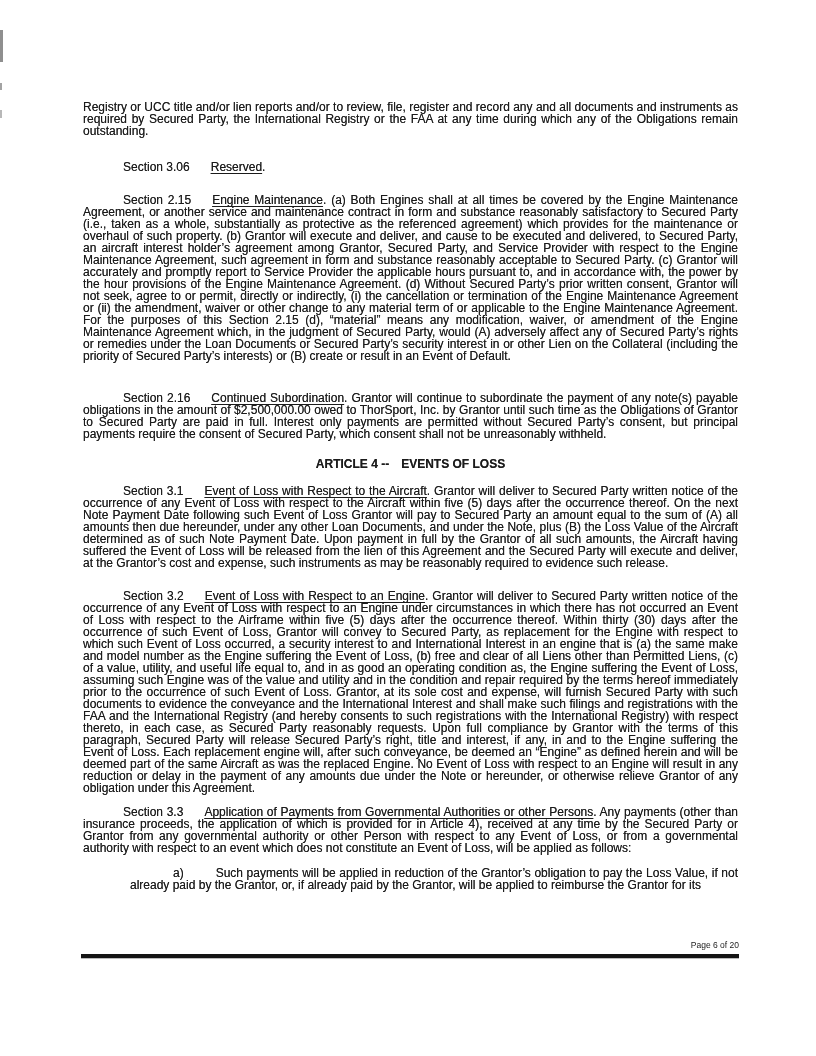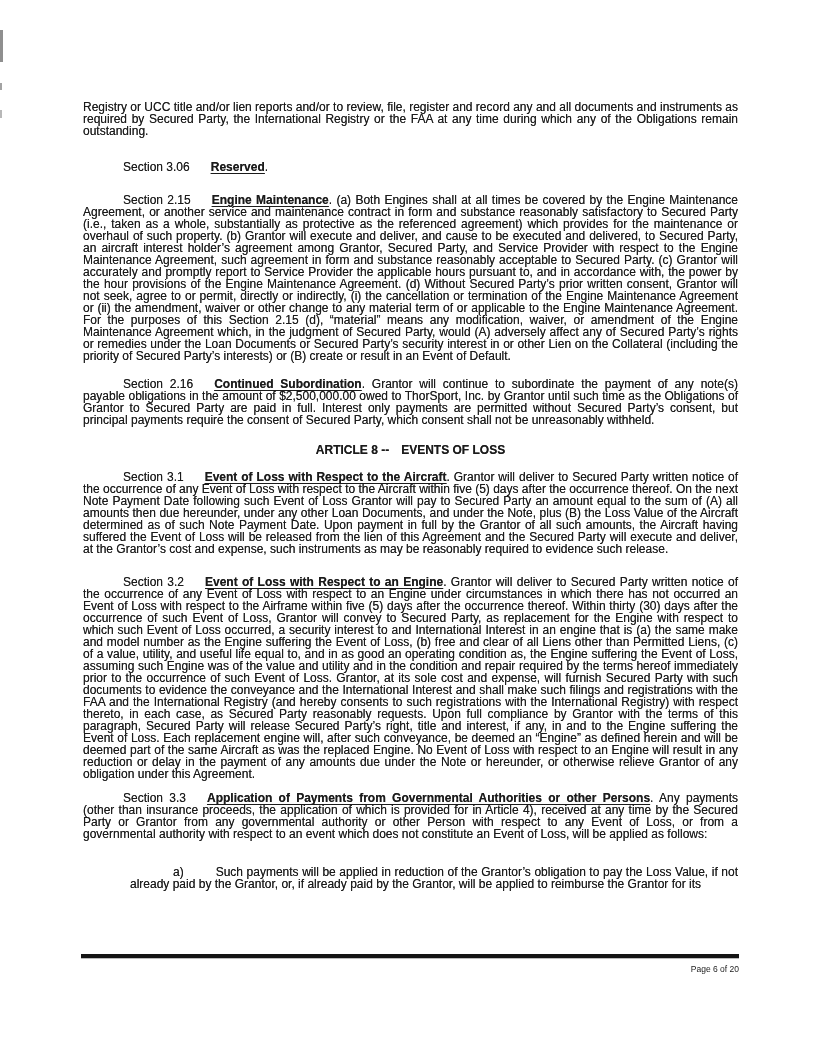--- a/index.html
+++ b/index.html
@@ -17,55 +17,55 @@
     width: 655px;
     font-size: 12px;
     line-height: 12px;
     text-shadow: 0 0 0.5px rgba(25,25,25,0.75);
   }
   .para {
     margin: 0;
     text-align: justify;
   }
   .section { text-indent: 40px; }
-  .sec-title { text-decoration: underline; text-underline-offset: 1.5px; font-weight: bold; }
+  .sec-title { text-decoration: underline; text-underline-offset: 1.5px; }
   .tab   { display: inline-block; width: 21px; }
   .tab-sm{ display: inline-block; width: 12px; }
   .tab-sub{ display: inline-block; width: 32px; }
 
   .m-2-14 { margin-top: 24px; }
   .m-2-15 { margin-top: 21px; }
-  .m-2-16 { margin-top: 16px; }
+  .m-2-16 { margin-top: 30px; }
   .m-3-1  { }
   .m-3-2  { margin-top: 21px; }
   .m-3-3  { margin-top: 12px; }
 
   .article-heading {
     margin: 18px 0 15px 0;
     text-align: center;
     text-indent: 0;
     font-weight: bold;
   }
   .subitem {
-    margin-top: 26px;
+    margin-top: 13px;
     margin-left: 47px;
     text-indent: 43px;
     text-align: justify;
   }
 
   .footer-bar {
     position: absolute;
     left: 81px; top: 954px;
     width: 658px; height: 4px;
     background: #141414;
     box-shadow: 0 1px 0 rgba(60,60,60,0.35);
   }
   .footer-page {
     position: absolute;
-    top: 964px; right: 77px;
+    top: 940px; right: 77px;
     font-size: 8.5px;
     color: #222;
   }
 
   .artifact { position: absolute; left: 0; }
   .artifact-1 { top: 30px;  width: 3px; height: 32px; background: #8f8f8f; }
   .artifact-2 { top: 83px;  width: 2px; height: 7px;  background: #a3a3a3; }
   .artifact-3 { top: 110px; width: 2px; height: 8px;  background: #b8b8b8; }
 </style>
 </head>
@@ -80,21 +80,21 @@
   <div class="content">
 
     <p class="para">Registry or UCC title and/or lien reports and/or to review, file, register and record any and all documents and instruments as required by Secured Party, the International Registry or the FAA at any time during which any of the Obligations remain outstanding.</p>
 
     <p class="para section m-2-14"><span class="sec-label">Section 3.06</span><span class="tab"></span><span class="sec-title">Reserved</span><span class="sec-suffix">.</span></p>
 
     <p class="para section m-2-15"><span class="sec-label">Section 2.15</span><span class="tab"></span><span class="sec-title">Engine Maintenance</span><span class="sec-suffix">. </span><span class="sec-body">(a) Both Engines shall at all times be covered by the Engine Maintenance Agreement, or another service and maintenance contract in form and substance reasonably satisfactory to Secured Party (i.e., taken as a whole, substantially as protective as the referenced agreement) which provides for the maintenance or overhaul of such property.  (b) Grantor will execute and deliver, and cause to be executed and delivered, to Secured Party, an aircraft interest holder’s agreement among Grantor, Secured Party, and Service Provider with respect to the Engine Maintenance Agreement, such agreement in form and substance reasonably acceptable to Secured Party.  (c) Grantor will accurately and promptly report to Service Provider the applicable hours pursuant to, and in accordance with, the power by the hour provisions of the Engine Maintenance Agreement.  (d)  Without Secured Party’s prior written consent, Grantor will not seek, agree to or permit, directly or indirectly, (i) the cancellation or termination of the Engine Maintenance Agreement or (ii) the amendment, waiver or other change to any material term of or applicable to the Engine Maintenance Agreement.  For the purposes of this Section 2.15 (d), “material” means any modification, waiver, or amendment of the Engine Maintenance Agreement which, in the judgment of Secured Party, would (A) adversely affect any of Secured Party’s rights or remedies under the Loan Documents or Secured Party’s security interest in or other Lien on the Collateral (including the priority of Secured Party’s interests) or (B) create or result in an Event of Default.</span></p>
 
     <p class="para section m-2-16"><span class="sec-label">Section 2.16</span><span class="tab"></span><span class="sec-title">Continued Subordination</span><span class="sec-suffix">. </span><span class="sec-body">Grantor will continue to subordinate the payment of any note(s) payable obligations in the amount of $2,500,000.00 owed to ThorSport, Inc. by Grantor until such time as the Obligations of Grantor to Secured Party are paid in full.  Interest only payments are permitted without Secured Party’s consent, but principal payments require the consent of Secured Party, which consent shall not be unreasonably withheld.</span></p>
 
-    <p class="para article-heading"><span>ARTICLE 8 --</span><span class="tab-sm"></span><span>EVENTS OF LOSS</span></p>
+    <p class="para article-heading"><span>ARTICLE 4 --</span><span class="tab-sm"></span><span>EVENTS OF LOSS</span></p>
 
     <p class="para section m-3-1"><span class="sec-label">Section 3.1</span><span class="tab"></span><span class="sec-title">Event of Loss with Respect to the Aircraft</span><span class="sec-suffix">. </span><span class="sec-body">Grantor will deliver to Secured Party written notice of the occurrence of any Event of Loss with respect to the Aircraft within five (5) days after the occurrence thereof. On the next Note Payment Date following such Event of Loss Grantor will pay to Secured Party an amount equal to the sum of (A) all amounts then due hereunder, under any other Loan Documents, and under the Note, plus (B) the Loss Value of the Aircraft determined as of such Note Payment Date. Upon payment in full by the Grantor of all such amounts, the Aircraft having suffered the Event of Loss will be released from the lien of this Agreement and the Secured Party will execute and deliver, at the Grantor’s cost and expense, such instruments as may be reasonably required to evidence such release.</span></p>
 
     <p class="para section m-3-2"><span class="sec-label">Section 3.2</span><span class="tab"></span><span class="sec-title">Event of Loss with Respect to an Engine</span><span class="sec-suffix">. </span><span class="sec-body">Grantor will deliver to Secured Party written notice of the occurrence of any Event of Loss with respect to an Engine under circumstances in which there has not occurred an Event of Loss with respect to the Airframe within five (5) days after the occurrence thereof. Within thirty (30) days after the occurrence of such Event of Loss, Grantor will convey to Secured Party, as replacement for the Engine with respect to which such Event of Loss occurred, a security interest to and International Interest in an engine that is (a) the same make and model number as the Engine suffering the Event of Loss, (b) free and clear of all Liens other than Permitted Liens, (c) of a value, utility, and useful life equal to, and in as good an operating condition as, the Engine suffering the Event of Loss, assuming such Engine was of the value and utility and in the condition and repair required by the terms hereof immediately prior to the occurrence of such Event of Loss. Grantor, at its sole cost and expense, will furnish Secured Party with such documents to evidence the conveyance and the International Interest and shall make such filings and registrations with the FAA and the International Registry (and hereby consents to such registrations with the International Registry) with respect thereto, in each case, as Secured Party reasonably requests. Upon full compliance by Grantor with the terms of this paragraph, Secured Party will release Secured Party’s right, title and interest, if any, in and to the Engine suffering the Event of Loss. Each replacement engine will, after such conveyance, be deemed an “Engine” as defined herein and will be deemed part of the same Aircraft as was the replaced Engine. No Event of Loss with respect to an Engine will result in any reduction or delay in the payment of any amounts due under the Note or hereunder, or otherwise relieve Grantor of any obligation under this Agreement.</span></p>
 
     <p class="para section m-3-3"><span class="sec-label">Section 3.3</span><span class="tab"></span><span class="sec-title">Application of Payments from Governmental Authorities or other Persons</span><span class="sec-suffix">. </span><span class="sec-body">Any payments (other than insurance proceeds, the application of which is provided for in Article 4), received at any time by the Secured Party or Grantor from any governmental authority or other Person with respect to any Event of Loss, or from a governmental authority with respect to an event which does not constitute an Event of Loss, will be applied as follows:</span></p>
 
     <p class="para subitem"><span class="sub-label">a)</span><span class="tab-sub"></span><span>Such payments will be applied in reduction of the Grantor’s obligation to pay the Loss Value, if not already paid by the Grantor, or, if already paid by the Grantor, will be applied to reimburse the Grantor for its</span></p>
 
   </div>

